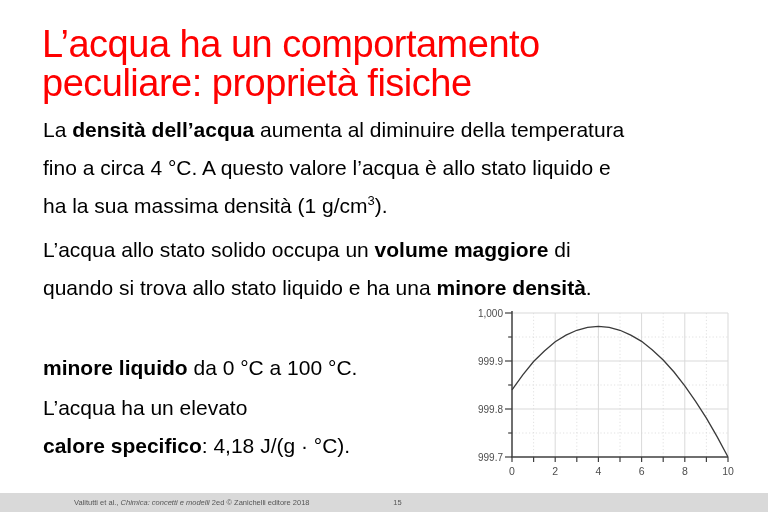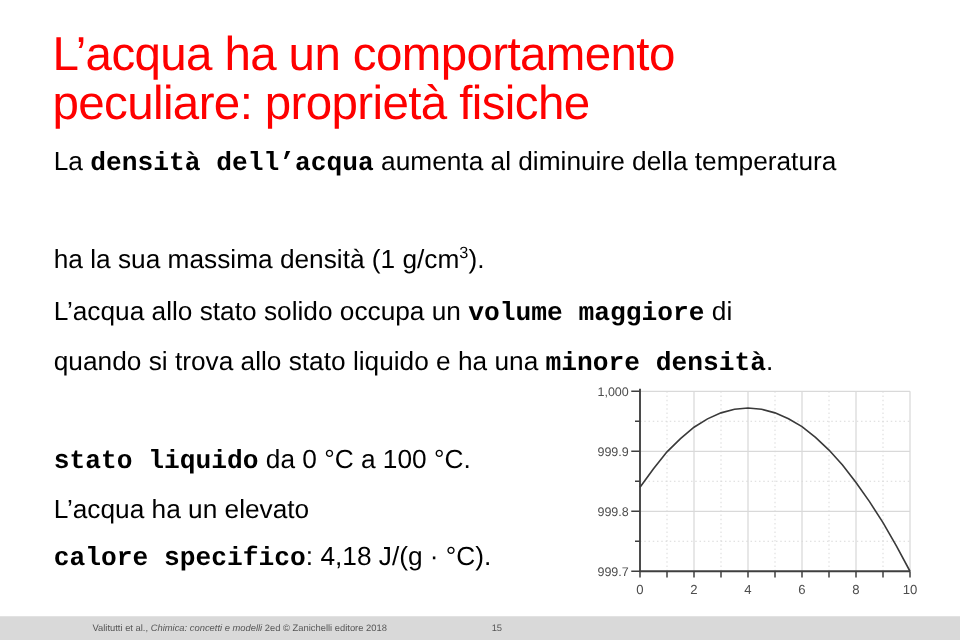--- a/index.html
+++ b/index.html
@@ -11,21 +11,21 @@
   .title{
     position:absolute;left:42px;top:25px;
     font-size:38px;line-height:39px;font-weight:400;
     color:var(--title_red);letter-spacing:-0.5px;
     margin:0;
   }
   p.body{
     position:absolute;left:43px;margin:0;
     font-size:21px;line-height:38px;color:#000;
   }
-  p.body b{font-weight:bold;font-family:Liberation Mono, monospace;}
+  p.body b{font-weight:bold;}
   sup{font-size:13px;line-height:0;vertical-align:super;}
   #p1{top:111px;width:725px;}
   #p2{top:231px;width:725px;}
   #p3{top:311px;width:430px;}
   #p4{top:389px;width:430px;}
   .chart-wrap{position:absolute;left:455px;top:298px;width:310px;height:192px;}
   .chart-wrap svg{font-family:"Liberation Sans","DejaVu Sans",sans-serif;}
   .footer-bar{
     position:absolute;left:0;top:493px;width:768px;height:19px;
     background:var(--footer_bar);
@@ -47,23 +47,23 @@
     color:#fff;font-weight:bold;font-style:italic;font-size:13.5px;
     letter-spacing:-0.2px;transform:scaleX(0.88);transform-origin:left center;
     padding-left:7px;white-space:nowrap;
   }
 </style>
 </head>
 <body>
 
 <h1 class="title"><span>L’acqua ha un comportamento</span><br><span>peculiare: proprietà fisiche</span></h1>
 
-<p class="body" id="p1"><span>La </span><b>densità dell’acqua</b><span> aumenta al diminuire della temperatura</span><br><br><span>ha la sua massima densità (1 g/cm</span><sup>3</sup><span>).</span></p>
+<p class="body" id="p1"><span>La </span><b>densità dell’acqua</b><span> aumenta al diminuire della temperatura</span><br><span>fino a circa 4 °C. A questo valore l’acqua è allo stato liquido e</span><br><span>ha la sua massima densità (1 g/cm</span><sup>3</sup><span>).</span></p>
 <p class="body" id="p2"><span>L’acqua allo stato solido occupa un </span><b>volume maggiore</b><span> di</span><br><span>quando si trova allo stato liquido e ha una </span><b>minore densità</b><span>.</span></p>
-<p class="body" id="p3"><br><b>stato liquido</b><span> da 0 °C a 100 °C.</span></p>
+<p class="body" id="p3"><br><b>minore liquido</b><span> da 0 °C a 100 °C.</span></p>
 <p class="body" id="p4"><span>L’acqua ha un elevato</span><br><b>calore specifico</b><span>: 4,18 J/(g · °C).</span></p>
 
 <div class="chart-wrap">
   <svg width="310" height="192" viewBox="0 0 310 192">
       <line x1="78.6" y1="15" x2="78.6" y2="159" stroke="#d9d9d9" stroke-width="0.8" stroke-dasharray="1.2 2.2"></line>
       <line x1="121.8" y1="15" x2="121.8" y2="159" stroke="#d9d9d9" stroke-width="0.8" stroke-dasharray="1.2 2.2"></line>
       <line x1="165" y1="15" x2="165" y2="159" stroke="#d9d9d9" stroke-width="0.8" stroke-dasharray="1.2 2.2"></line>
       <line x1="208.2" y1="15" x2="208.2" y2="159" stroke="#d9d9d9" stroke-width="0.8" stroke-dasharray="1.2 2.2"></line>
       <line x1="251.4" y1="15" x2="251.4" y2="159" stroke="#d9d9d9" stroke-width="0.8" stroke-dasharray="1.2 2.2"></line>
       <line x1="100.2" y1="15" x2="100.2" y2="159" stroke="#d9d9d9" stroke-width="1"></line>

